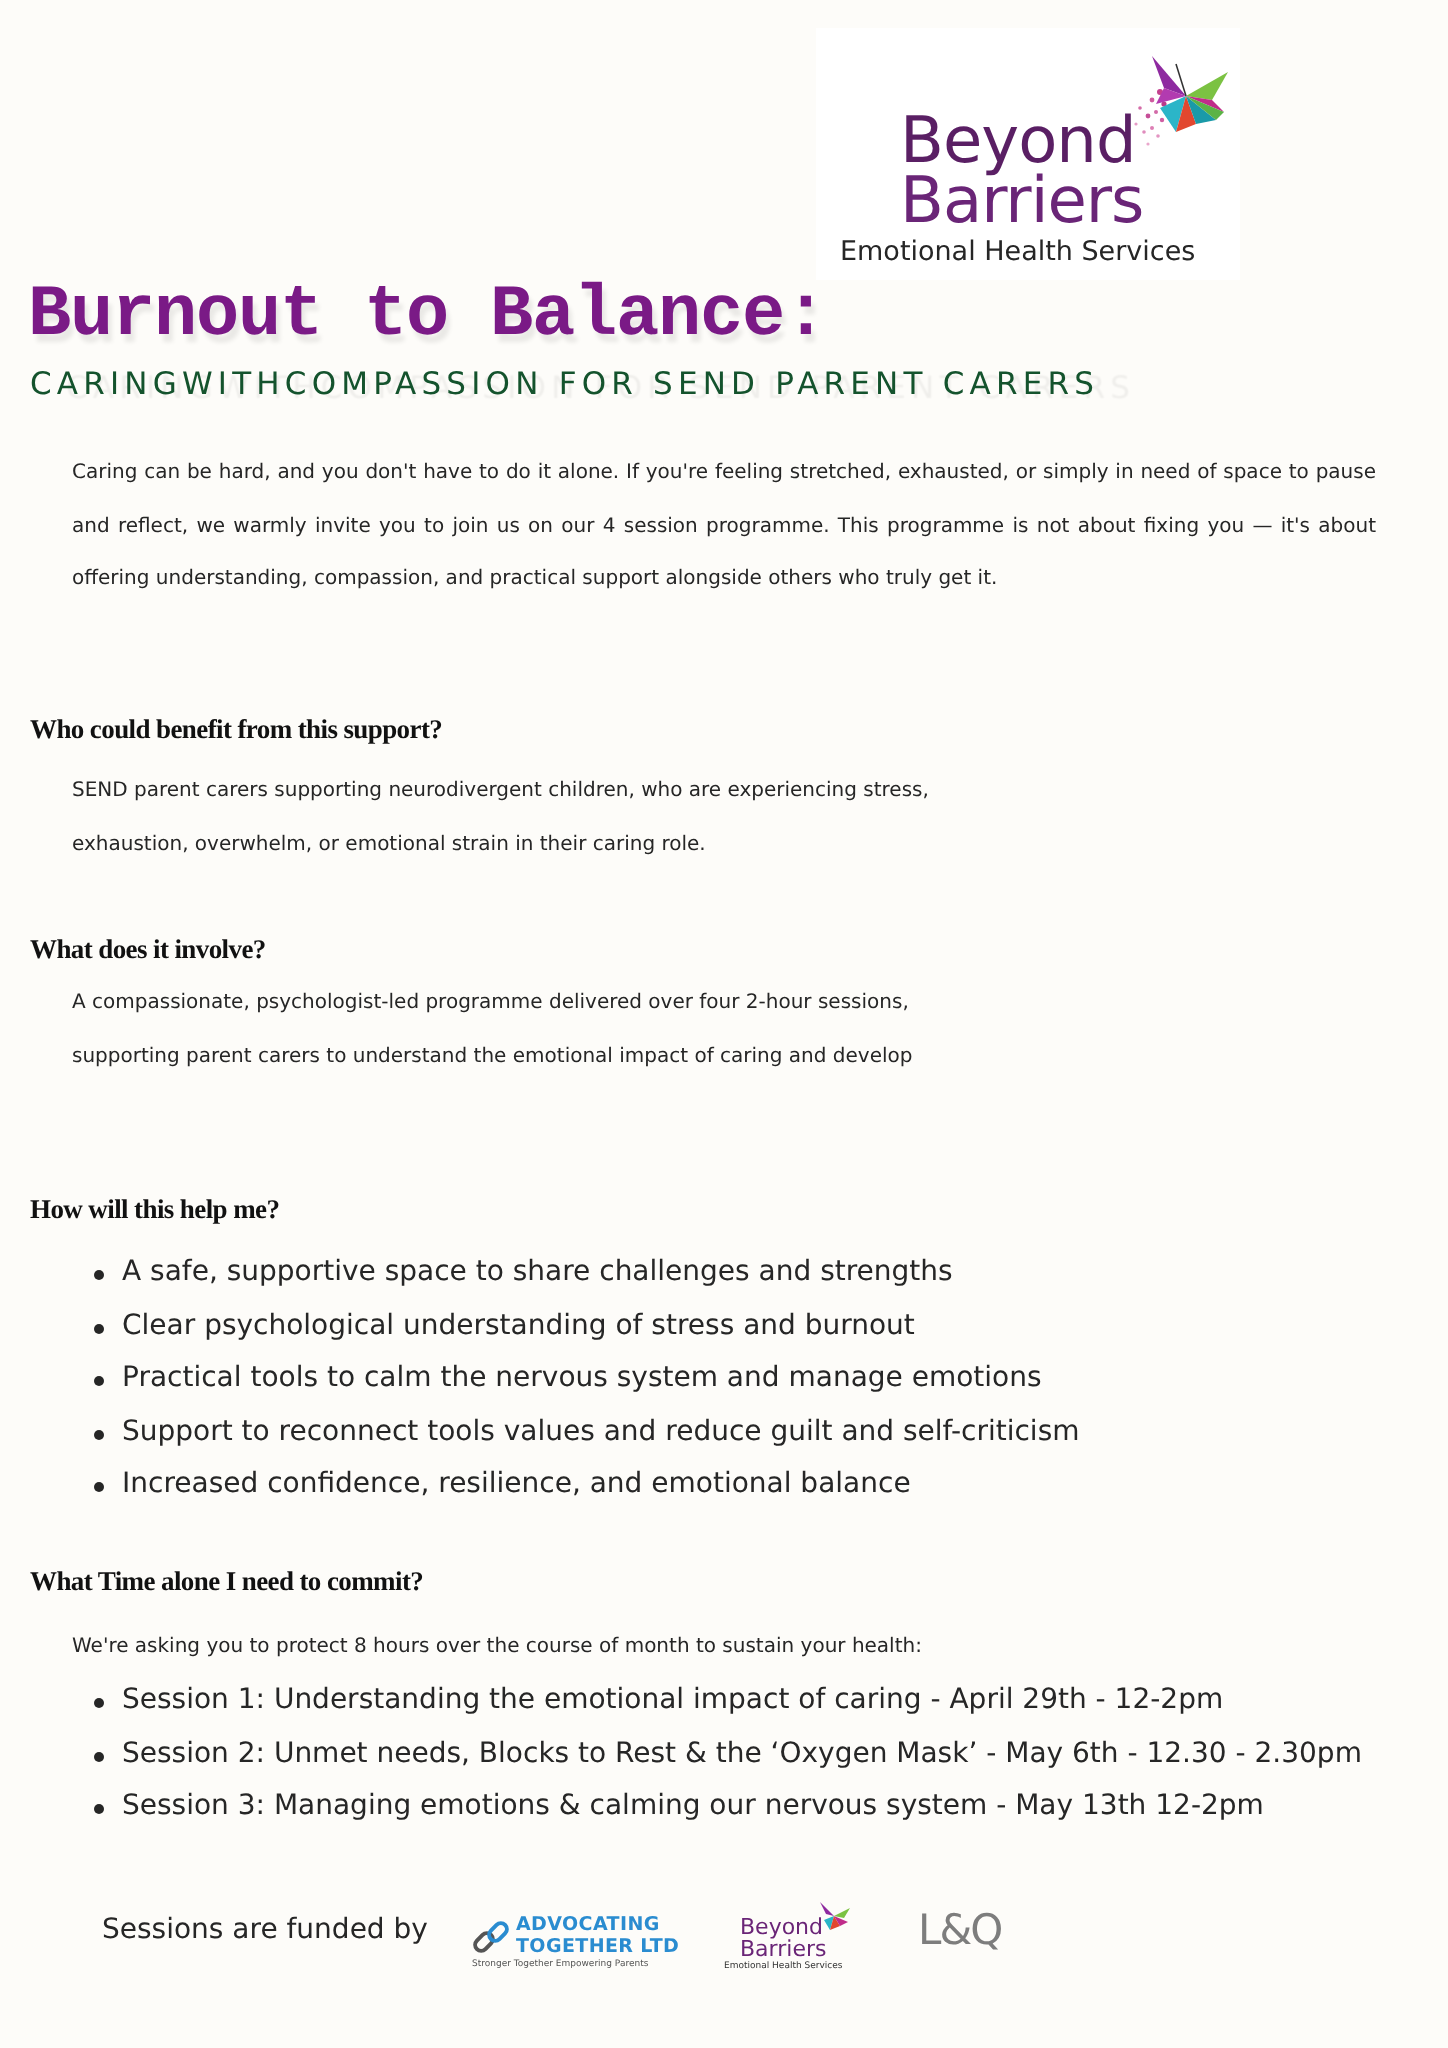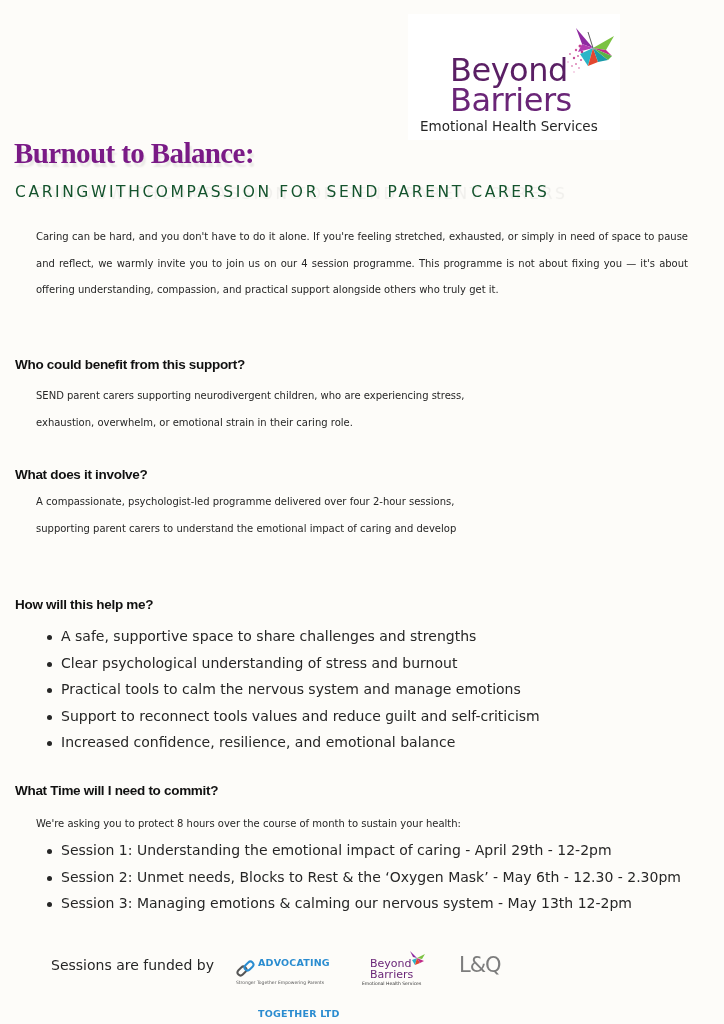--- a/index.html
+++ b/index.html
@@ -20,42 +20,42 @@
     .logo-sub {
       position: absolute; left: 12px; top: 104px; font-size: 13.5px; color: #262626;
       font-family: "DejaVu Sans", sans-serif;
     }
     .butterfly { position: absolute; left: 160px; top: 12px; width: 50px; height: 44px; }
     .dots { position: absolute; left: 148px; top: 24px; width: 30px; height: 40px; }
 
     
     .title {
       position: absolute; left: 14px; top: 137px;
-      font-family: Liberation Serif, serif; font-weight: bold; font-size: 29px;
+      font-family: Liberation Mono, monospace; font-weight: bold; font-size: 36px;
       color: #7a1a86; letter-spacing: -0.6px;
       text-shadow: 2px 4px 2px rgba(0,0,0,0.08);
     }
     .subtitle {
       position: absolute; left: 15px; top: 183px;
       font-family: "DejaVu Sans", sans-serif; font-size: 15.5px;
       color: #14532d; letter-spacing: 2.6px;
       text-shadow: 18px 2px 1px rgba(0,0,0,0.06);
       white-space: nowrap;
     }
 
     
     .para {
       position: absolute; left: 36px; width: 652px;
       font-family: "DejaVu Sans", sans-serif; font-size: 10px; line-height: 26.5px;
       color: #262626;
     }
     .para.justify { text-align: justify; }
     .heading {
       position: absolute; left: 15px;
-      font-family: Liberation Sans, sans-serif; font-weight: bold; font-size: 13.5px;
+      font-family: Liberation Serif, serif; font-weight: bold; font-size: 13.5px;
       color: #111; letter-spacing: -0.3px;
     }
     .bullets {
       position: absolute; left: 44px; list-style: none;
       font-family: "DejaVu Sans", sans-serif; font-size: 14px; line-height: 26.5px;
       color: #262626;
     }
     .bullets li { padding-left: 17px; position: relative; white-space: nowrap; }
     .bullets li::before {
       content: ""; position: absolute; left: 3px; top: 12px;
@@ -68,21 +68,21 @@
       font-family: "DejaVu Sans", sans-serif; font-size: 14px; color: #262626;
     }
     .adv-logo { position: absolute; left: 236px; top: 955px; width: 90px; height: 34px; }
     .adv-chain { position: absolute; left: 0; top: 4px; width: 20px; height: 20px; }
     .adv-t1 {
       position: absolute; left: 22px; top: 2px; font-family: "DejaVu Sans", sans-serif;
       font-weight: bold; font-size: 9.5px; color: #2a8cd0; letter-spacing: 0.2px; white-space: nowrap;
     }
     .adv-t2 {
       position: absolute; left: 22px; top: 13px; font-family: "DejaVu Sans", sans-serif;
-      font-weight: bold; font-size: 9.5px; color: #2a8cd0; letter-spacing: 0.2px; white-space: nowrap; margin-top: 40px;
+      font-weight: bold; font-size: 9.5px; color: #2a8cd0; letter-spacing: 0.2px; white-space: nowrap;
     }
     .adv-t3 {
       position: absolute; left: 0; top: 25px; font-family: "DejaVu Sans", sans-serif;
       font-size: 4.5px; color: #555; white-space: nowrap;
     }
     .bb-small { position: absolute; left: 362px; top: 950px; width: 66px; height: 40px; }
     .bb-small .w1, .bb-small .w2 {
       position: absolute; left: 8px; font-family: "DejaVu Sans", sans-serif;
       font-size: 11px; color: #6a2577; line-height: 1;
     }
@@ -152,21 +152,21 @@
 
 <h2 class="heading" style="top:597px;">How will this help me?</h2>
 <ul class="bullets" style="top:623px;">
   <li>A safe, supportive space to share challenges and strengths</li>
   <li>Clear psychological understanding of stress and burnout</li>
   <li>Practical tools to calm the nervous system and manage emotions</li>
   <li>Support to reconnect tools values and reduce guilt and self-criticism</li>
   <li>Increased confidence, resilience, and emotional balance</li>
 </ul>
 
-<h2 class="heading" style="top:783px;">What Time will I need to commit?</h2>
+<h2 class="heading" style="top:783px;">What Time alone I need to commit?</h2>
 <p class="para" style="top:811px;">We're asking you to protect 8 hours over the course of month to sustain your health:</p>
 <ul class="bullets" style="top:837px;">
   <li>Session 1: Understanding the emotional impact of caring - April 29th - 12-2pm</li>
   <li>Session 2: Unmet needs, Blocks to Rest &amp; the ‘Oxygen Mask’ - May 6th - 12.30 - 2.30pm</li>
   <li>Session 3: Managing emotions &amp; calming our nervous system - May 13th 12-2pm</li>
 </ul>
 
 <div class="funded">Sessions are funded by</div>
 
 <div class="adv-logo">

